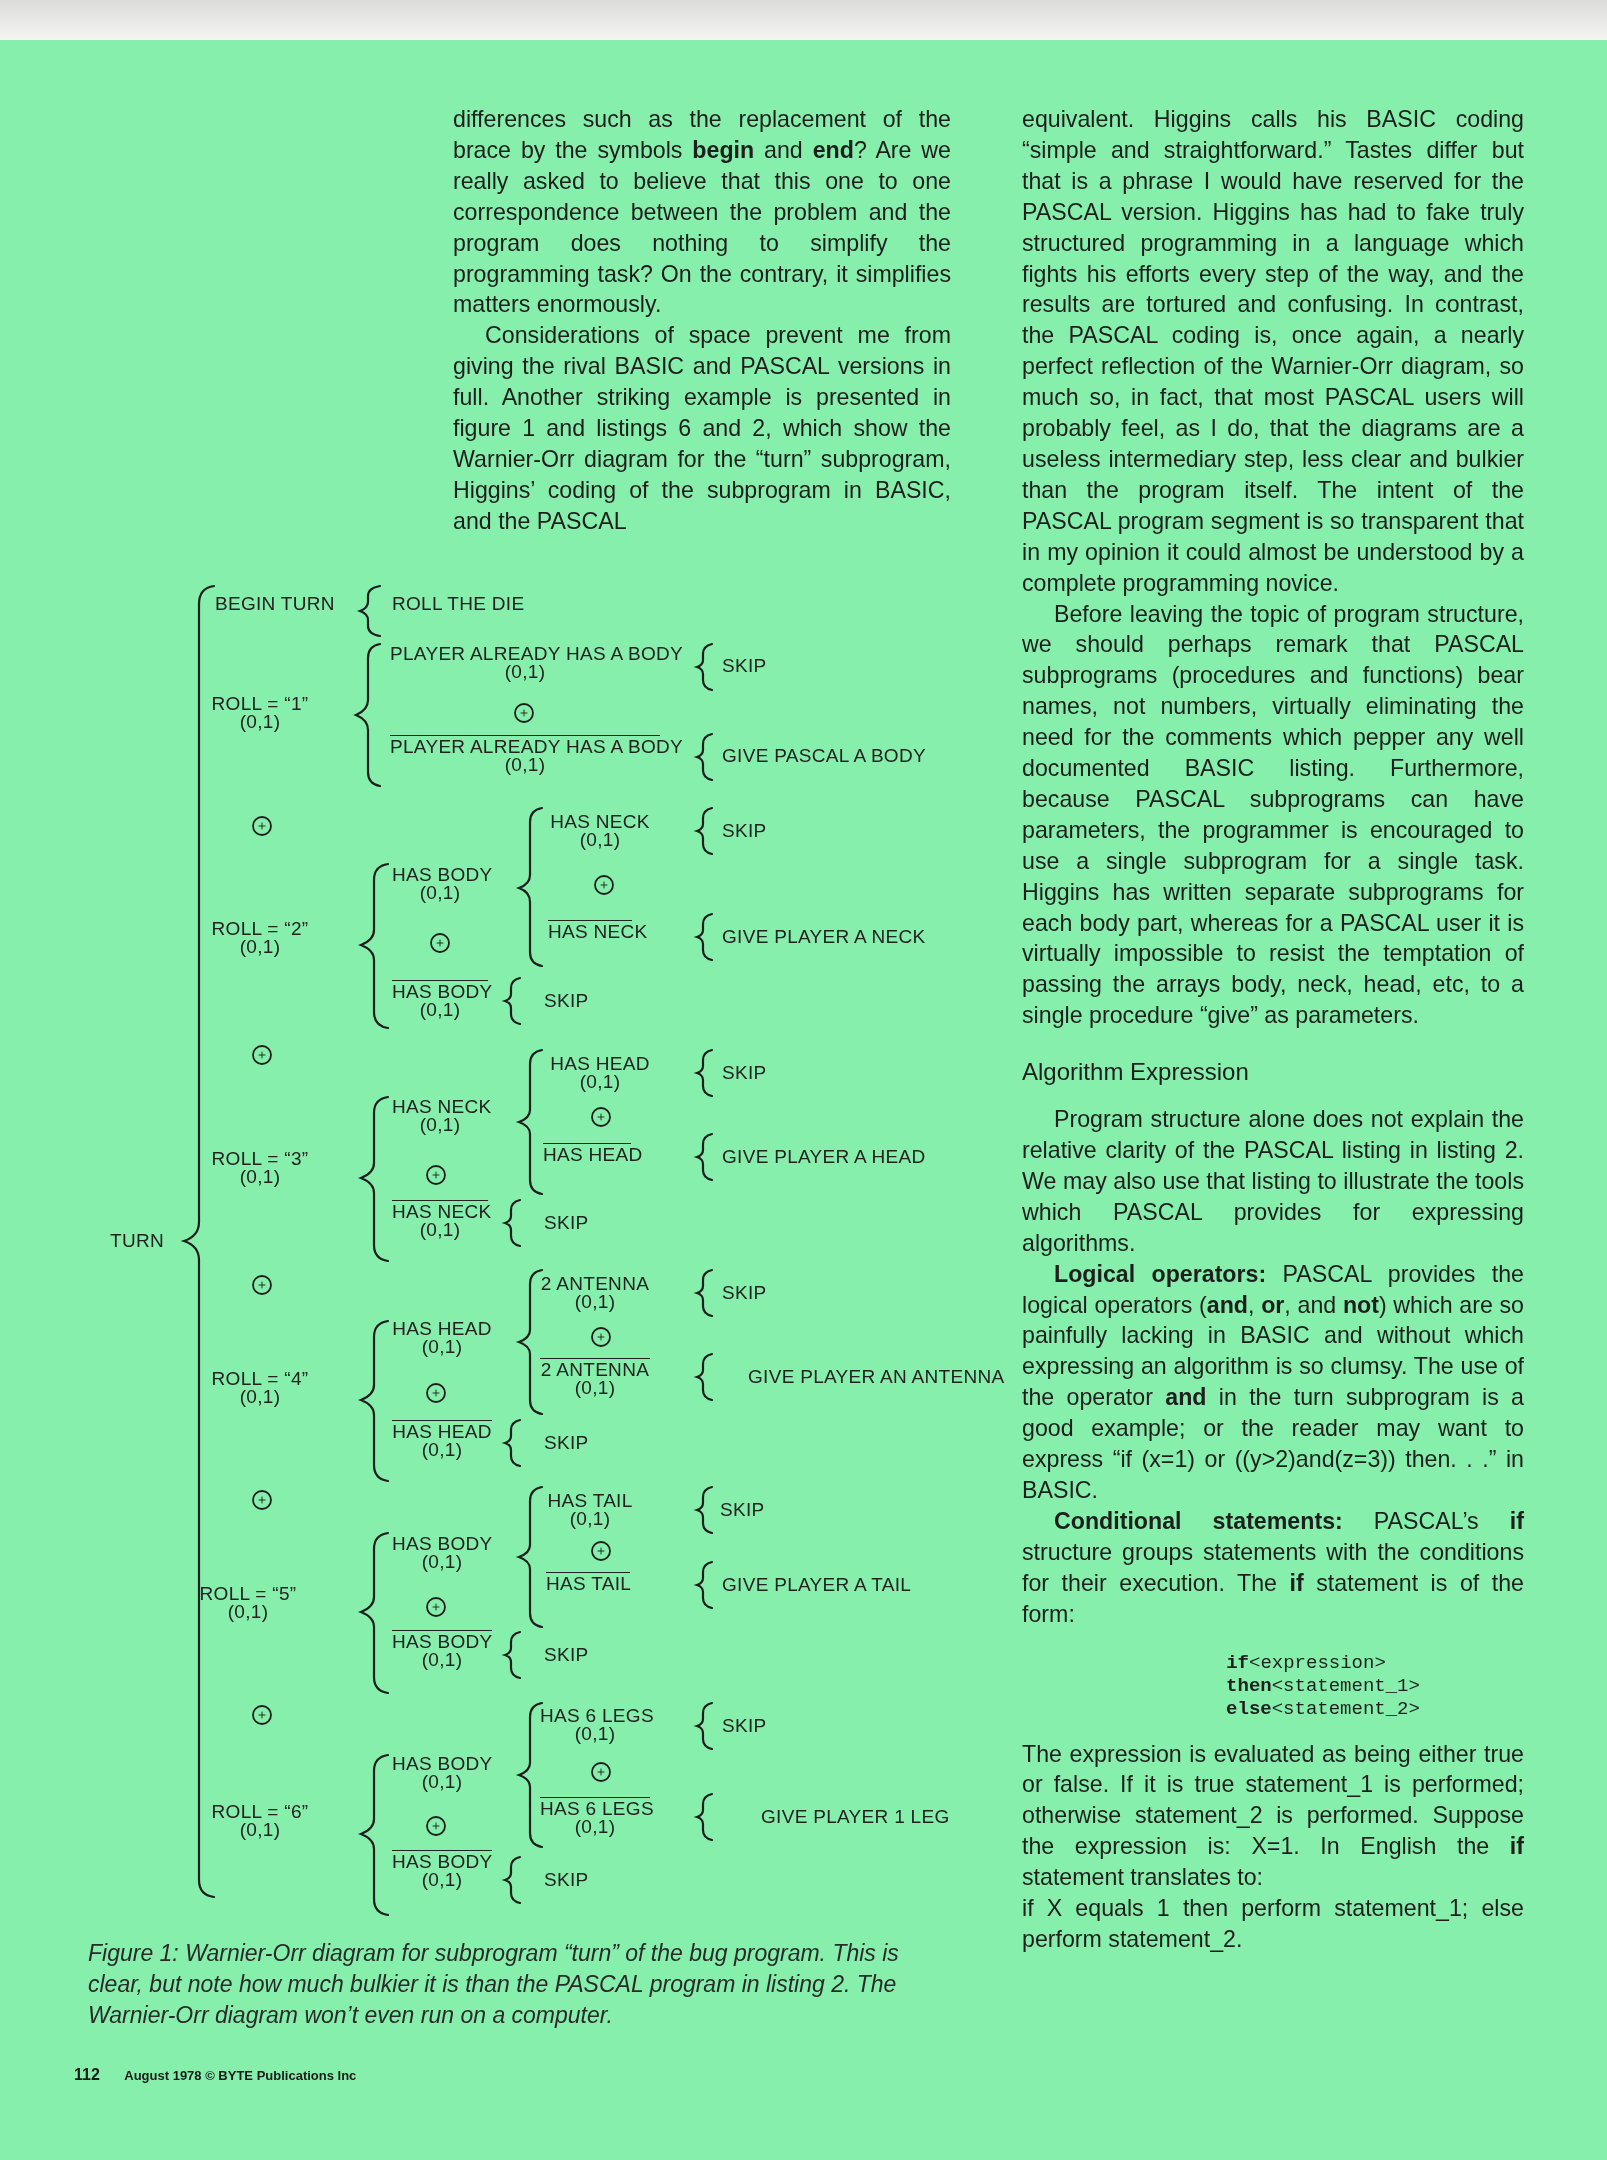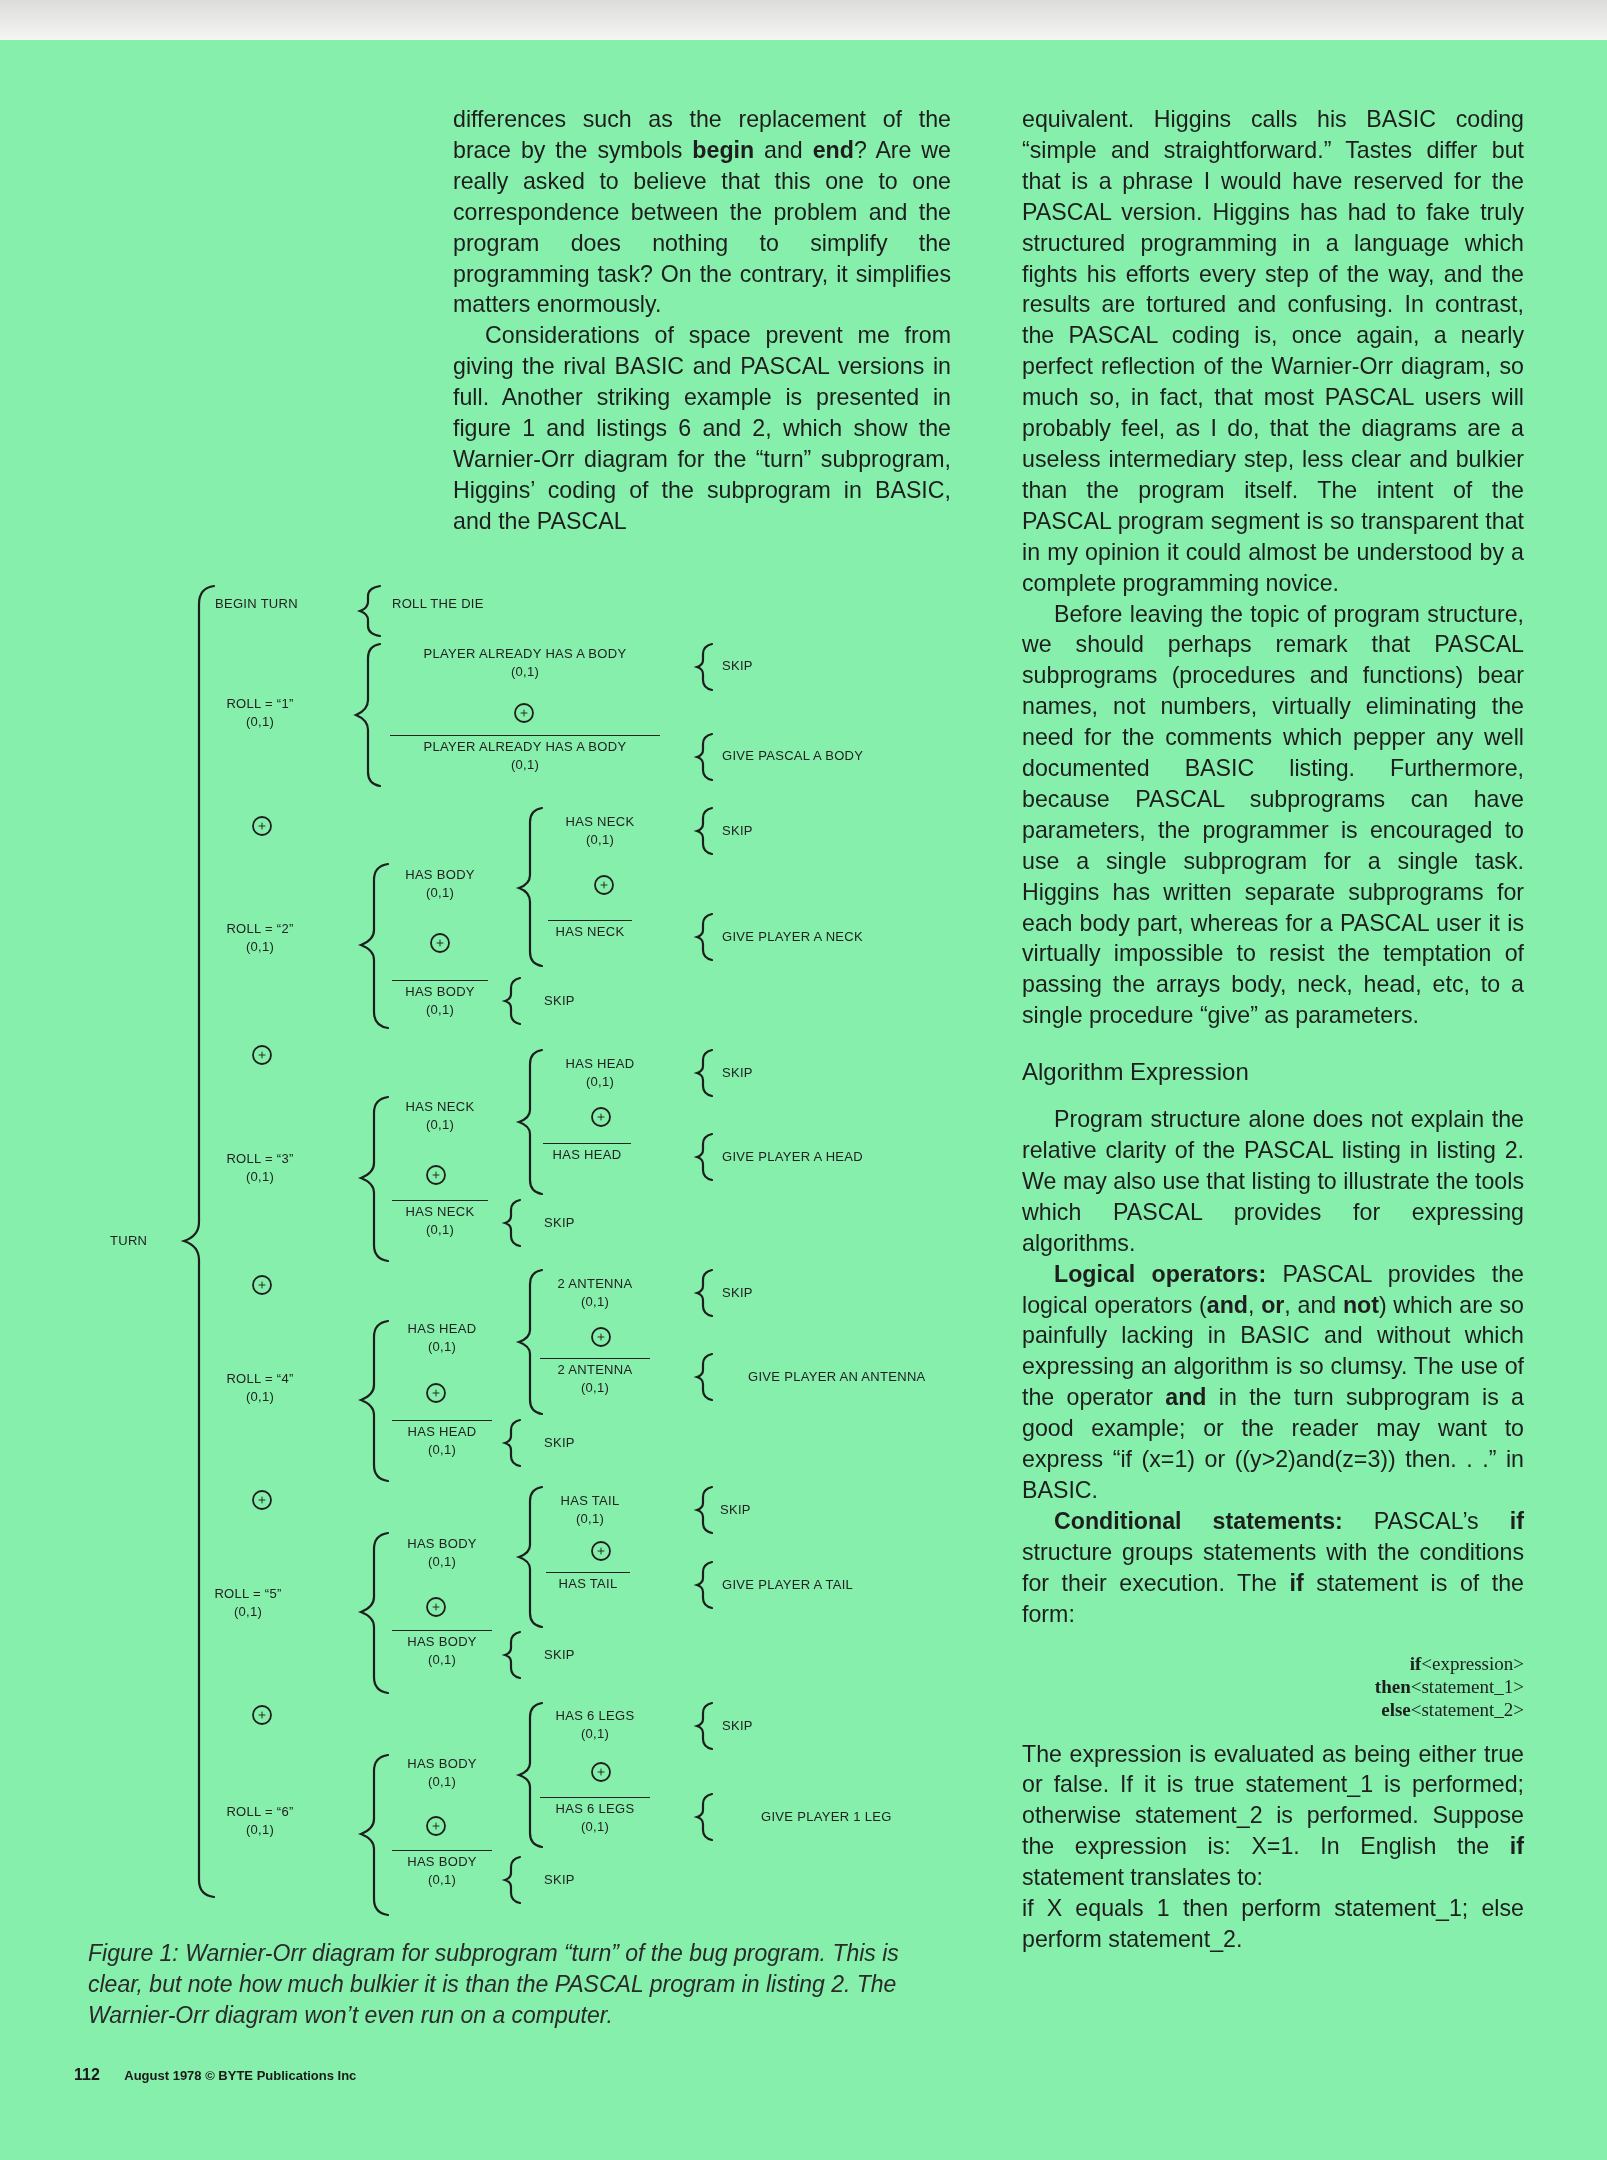--- a/index.html
+++ b/index.html
@@ -5,26 +5,26 @@
   html, body { margin:0; padding:0; }
   body { width:1607px; height:2160px; position:relative; background:#f4f4f2; overflow:hidden; color:#1c1c1c; }
   .page { position:absolute; left:0; top:0; width:1607px; height:2160px; background:#86efac; }
   .topshade { position:absolute; left:0; top:0; width:1607px; height:40px; background:linear-gradient(#dcdcda,#f5f5f3); }
   .col { position:absolute; font-family:"Liberation Sans", sans-serif; font-size:23.2px; line-height:30.9px; text-align:justify; color:#1e1e1e; }
   .col p { margin:0; }
   .col p.indent { text-indent:32px; }
   .colA { left:453px; top:104px; width:498px; }
   .colB { left:1022px; top:104px; width:502px; }
   .heading { font-family:"Liberation Sans", sans-serif; font-size:24px; margin:26px 0 16px 0; text-align:left; }
-  .code { font-family:Liberation Serif, serif; font-size:19px; line-height:23px; margin:22px 0 18px 66px; text-align:right; }
+  .code { font-family:Liberation Mono, monospace; font-size:19px; line-height:23px; margin:22px 0 18px 66px; text-align:center; }
   .code .l2 { padding-left:34px; }
   .quote { margin:18px 0 0 66px; }
   b { font-weight:bold; }
   .diag { position:absolute; left:0; top:0; width:1000px; height:1930px; font-family:"Liberation Sans", sans-serif; }
-  .dl { position:absolute; font-size:13px; line-height:18px; color:#222; white-space:nowrap; letter-spacing:0.3px; text-align:center; }
+  .dl { position:absolute; font-size:19px; line-height:18px; color:#222; white-space:nowrap; letter-spacing:0.3px; text-align:center; }
   .dl.left { text-align:left; }
   .ov { border-top:1.6px solid #222; padding-top:2px; }
   .caption { position:absolute; left:88px; top:1938px; width:870px; font-family:"Liberation Sans", sans-serif; font-style:italic; font-size:23px; line-height:31px; color:#2a2a2a; }
   .footer { position:absolute; left:74px; top:2066px; font-family:"Liberation Sans", sans-serif; color:#1a1a1a; }
   .footer .pg { font-weight:bold; font-size:16px; }
   .footer .pub { font-size:13px; margin-left:20px; font-weight:bold; }
   svg.lines { position:absolute; left:0; top:0; }
 </style>
 </head>
 <body>

